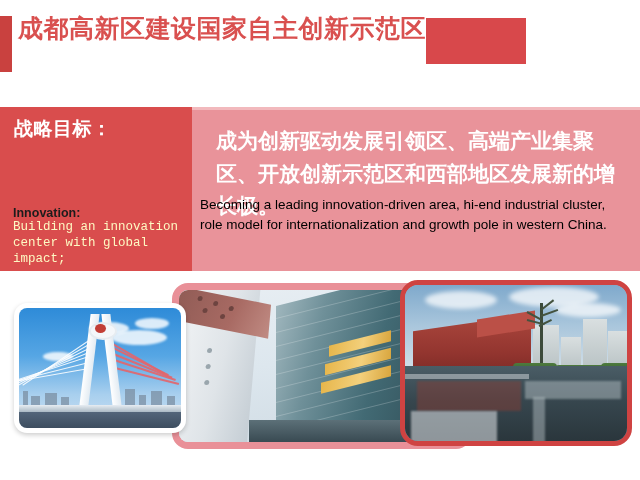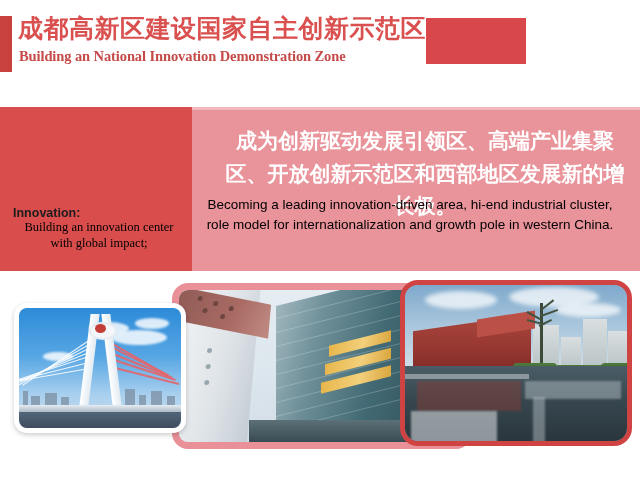--- a/index.html
+++ b/index.html
@@ -7,21 +7,20 @@
     padding: 0;
     background: #ffffff;
   }
   #slide {
     position: relative;
     width: 640px;
     height: 464px;
     overflow: hidden;
     background: #ffffff;
     font-family: "Liberation Sans", "DejaVu Sans", sans-serif;
-    text-align: center;
   }
 
   
   #header {
     position: absolute;
     left: 0; top: 14px;
     width: 640px; height: 62px;
   }
   #header-accent-bar {
     position: absolute;
@@ -89,23 +88,23 @@
     font-size: 12.5px;
     font-weight: bold;
     color: #1c1c1c;
     font-family: "Liberation Sans", "DejaVu Sans", sans-serif;
   }
   #panel-obj-en-body {
     position: absolute;
     left: 13px; top: 113px;
     width: 172px;
     font-size: 12.5px;
-    color: #000000;
+    color: #fef9c3;
     line-height: 1.26;
-    font-family: Liberation Serif, serif;
+    font-family: Liberation Mono, monospace;
   }
 
   #panel-vision {
     position: absolute;
     left: 192px; top: 107px;
     width: 448px; height: 164px;
     background: #e9939a;
   }
   #panel-vision-topstripe {
     position: absolute;
@@ -373,25 +372,25 @@
   }
 </style>
 </head>
 <body>
 
 <div id="slide">
 
   <div id="header">
     <div id="header-accent-bar"></div>
     <div id="header-title-cn">成都高新区建设国家自主创新示范区</div>
-    <div id="header-title-en">Building an National Innovation Demonstration Zone</div>
     <div id="header-red-block"></div>
   </div>
 
   <div id="panel-objectives">
+    <div id="panel-obj-title">战略目标：</div>
     <div id="panel-obj-en-label">Innovation:</div>
     <div id="panel-obj-en-body">Building an innovation center with global impact;</div>
   </div>
 
   <div id="panel-vision">
     <div id="panel-vision-topstripe"></div>
     <div id="panel-vision-cn">成为创新驱动发展引领区、高端产业集聚区、开放创新示范区和西部地区发展新的增长极。</div>
     <div id="panel-vision-en">Becoming a leading innovation-driven area, hi-end industrial cluster, role model for internationalization and growth pole in western China.</div>
   </div>
 

